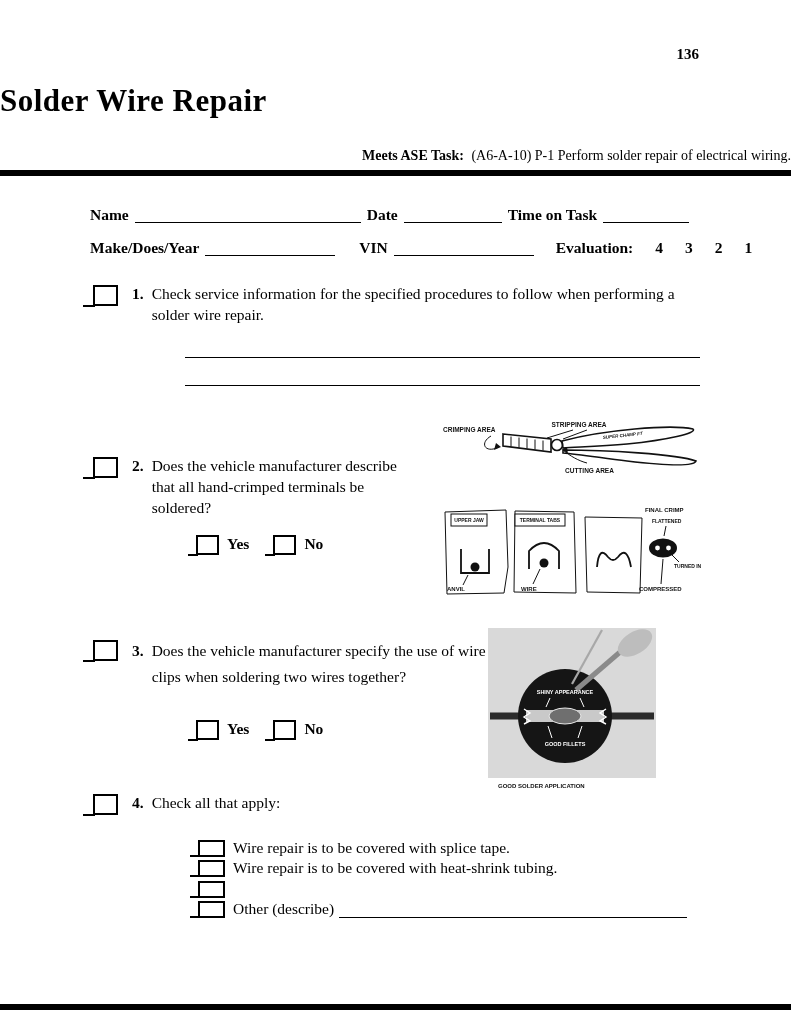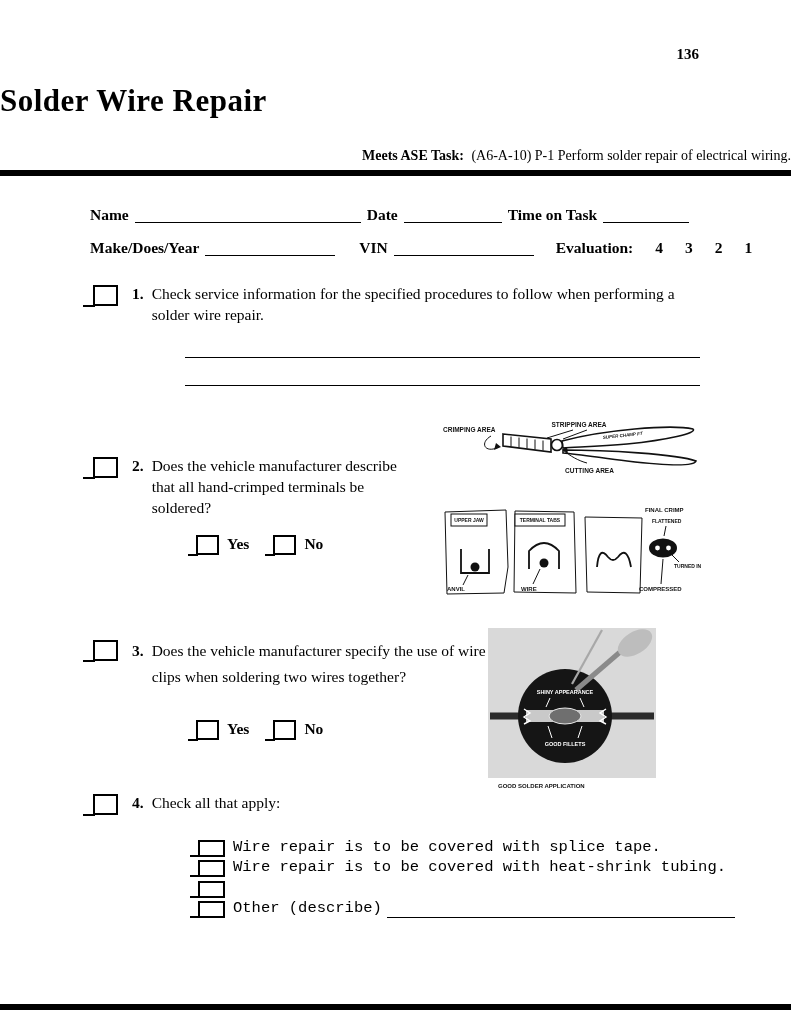--- a/index.html
+++ b/index.html
@@ -36,21 +36,21 @@
   .answer-line { position:absolute; left:185px; width:515px; height:0; border-bottom:1.5px solid #000; }
 
   .yesno { position:absolute; left:196px; display:flex; align-items:flex-start; font-size:15.5px; }
   .ans-check { position:relative; display:inline-block; width:23px; height:20px;
                border:2.5px solid #000; background:#fff; margin-right:8px; }
   .ans-check::before { content:""; position:absolute; left:-10px; bottom:-2.5px; width:10px;
                        border-bottom:2px solid #000; }
   .ans-check.gap { margin-left:24px; }
 
   .checklist { position:absolute; left:198px; top:836px; }
-  .chk-row { display:flex; align-items:flex-end; height:20.5px;font-family:Liberation Mono, monospace; }
+  .chk-row { display:flex; align-items:flex-end; height:20.5px; }
   .chk-box { position:relative; display:inline-block; flex:none; width:27px; height:17px;
              border:2px solid #000; background:#fff; margin-right:8px; }
   .chk-box::before { content:""; position:absolute; left:-10px; bottom:-2px; width:10px;
                      border-bottom:2px solid #000; }
   .chk-label { font-size:15.5px; line-height:19px; white-space:nowrap; }
   .other-blank { width:348px; margin:0 0 0 5px; height:15px; }
 
   .fig { position:absolute; }
   .fig-crimp { left:435px; top:417px; width:275px; height:182px; }
   .fig-solder { left:488px; top:628px; width:168px; height:162px; }

